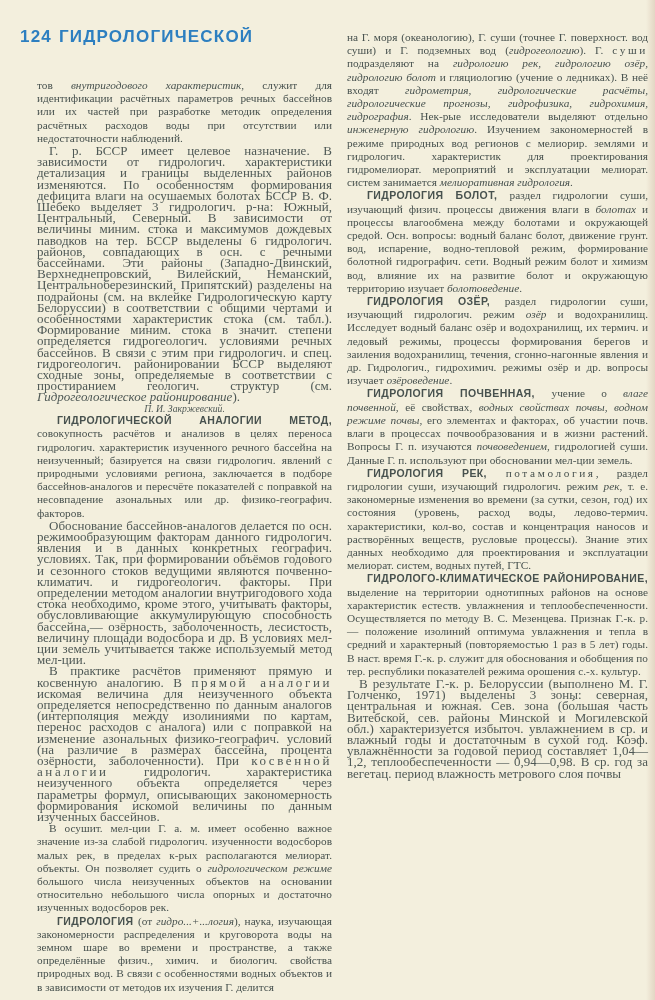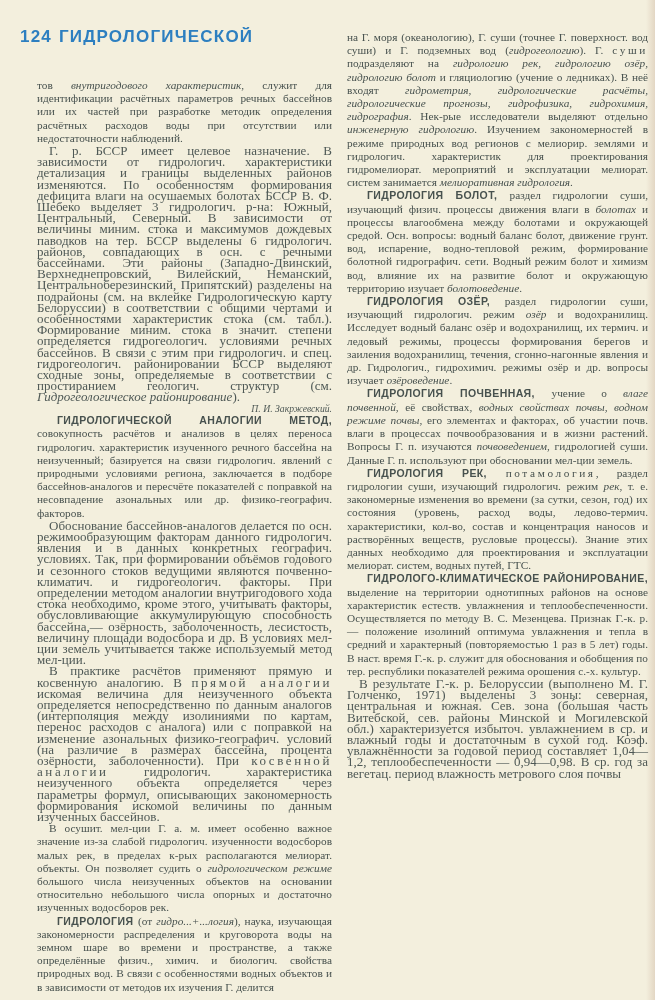--- a/index.html
+++ b/index.html
@@ -21,21 +21,21 @@
     white-space:nowrap;
   }
   .page-header .num{margin-right:7px;}
   .col{position:absolute;text-align:justify;}
   .col-left{left:37px;top:79px;width:295px;}
   .col-right{left:347px;top:31px;width:301px;}
   p{margin:0;padding:0;}
   p.body{font-size:11.3px;line-height:13.2px;}
   p.small{font-size:13px;line-height:11.2px;color:var(--ink-small,#4e5855);}
   p.indent{text-indent:12px;}
-  p.sig{font-size:9.7px;line-height:11.4px;text-align:right;font-style:italic;color:var(--ink-small,#4e5855);}
+  p.sig{font-size:9.7px;line-height:11.4px;text-align:center;font-style:italic;color:var(--ink-small,#4e5855);}
   .seg-i{font-style:italic;}
   .seg-b{font-family:"Liberation Sans", sans-serif;font-weight:700;font-size:0.93em;letter-spacing:0.4px;padding-left:20px;}
   .seg-sp{letter-spacing:2.6px;}
 </style>
 </head>
 <body style="--paper: #f3efdd; --accent: #2d7fc0; --ink: #47514e; --ink-small: #4e5855;">
 
 <div class="page-header">
   <span class="num">124</span><span>ГИДРОЛОГИЧЕСКОЙ</span>
 </div>

